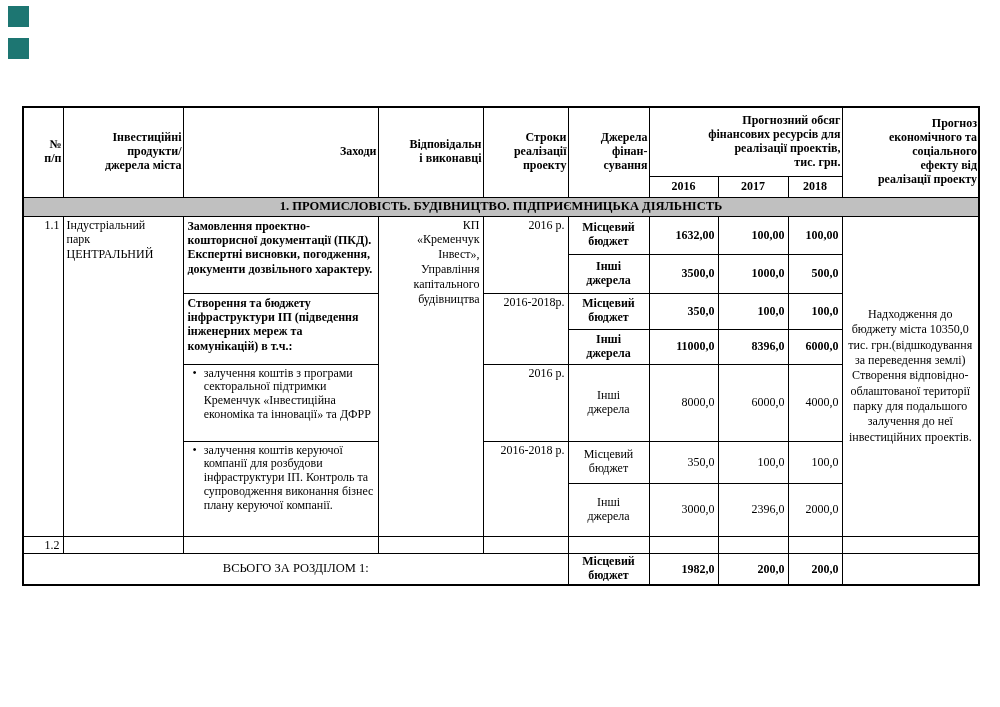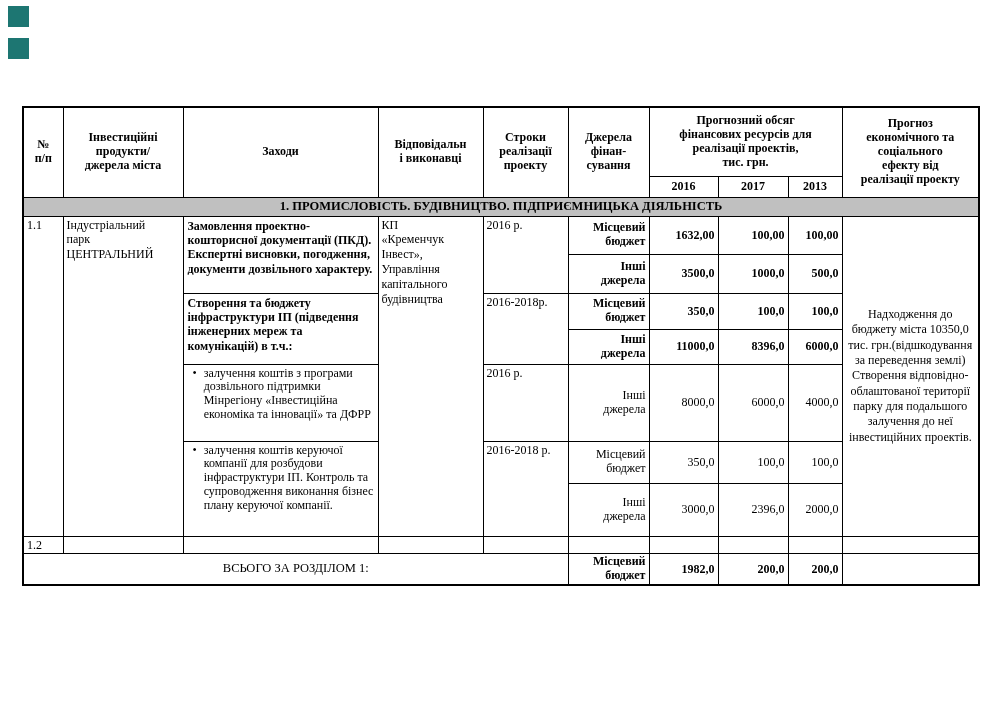--- a/index.html
+++ b/index.html
@@ -5,34 +5,34 @@
   html,body{margin:0;padding:0;background:#ffffff;}
   #page{position:relative;width:1000px;height:707px;background:#ffffff;
         font-family:"Liberation Serif",serif;color:#000;overflow:hidden;}
   .marker{position:absolute;left:8px;width:21px;height:21px;}
   #marker1{top:6px;}
   #marker2{top:38px;}
   table.doc{position:absolute;left:22px;top:106px;width:956px;
         border-collapse:collapse;table-layout:fixed;border:2px solid #000;}
   td{border:1px solid #000;padding:1px 3px;font-size:12px;line-height:1.24;
      overflow:hidden;word-wrap:break-word;}
-  .head{font-weight:bold;text-align:center;vertical-align:middle;
+  .head{font-weight:bold;text-align:right;vertical-align:middle;
         white-space:pre-line;line-height:1.16;font-size:12px;padding:2px 1px;}
   .yr{font-weight:bold;text-align:center;vertical-align:middle;font-size:12px;}
   .section{background:#c0c0c0;font-weight:bold;text-align:center;
         vertical-align:middle;font-size:12.5px;padding:0 20px;}
   .pre{white-space:pre-line;}
   .vt{vertical-align:top;}
-  .ctr{text-align:left;}
+  .ctr{text-align:right;}
   .b{font-weight:bold;}
   .measure{vertical-align:top;font-weight:bold;line-height:1.2;padding:2px 4px;}
   .bullet-cell{vertical-align:top;font-weight:normal;line-height:1.15;padding:2px 4px;}
   .brow{display:flex;gap:7px;padding-left:5px;}
   .brow .bch{flex:0 0 auto;}
-  .fin{ text-align:right;vertical-align:middle;white-space:pre-line;line-height:1.15;}
+  .fin{ text-align:center;vertical-align:middle;white-space:pre-line;line-height:1.15;}
   .numcell{text-align:right;vertical-align:middle;}
   .effect-cell{text-align:center;vertical-align:middle;line-height:1.28;padding:12px 4px;}
   .total-label{font-weight:normal;text-align:center;vertical-align:middle;font-size:12.5px;}
 </style>
 </head>
 <body>
 
 <div id="page">
 
   <div class="marker" id="marker1" style="background: rgb(29, 118, 114);"></div>
@@ -74,21 +74,21 @@
 тис. грн.</td>
       <td class="head" rowspan="2">Прогноз
 економічного та
 соціального
 ефекту від
 реалізації проекту</td>
     </tr>
     <tr style="height:21px">
       <td class="yr">2016</td>
       <td class="yr">2017</td>
-      <td class="yr">2013</td>
+      <td class="yr">2018</td>
     </tr>
 
     <tr style="height:19px">
       <td class="section" colspan="10">1. ПРОМИСЛОВІСТЬ. БУДІВНИЦТВО. ПІДПРИЄМНИЦЬКА ДІЯЛЬНІСТЬ</td>
     </tr>
 
     <tr style="height:38px">
       <td class="vt ctr pre" rowspan="7">1.1</td>
       <td class="vt pre" rowspan="7">Індустріальний
 парк
@@ -132,21 +132,21 @@
 джерела</td>
       <td class="numcell b">11000,0</td>
       <td class="numcell b">8396,0</td>
       <td class="numcell b">6000,0</td>
     </tr>
 
     <tr style="height:77px">
       <td class="bullet-cell">
         <div class="brow">
           <span class="bch">•</span>
-          <span>залучення коштів з програми дозвільного підтримки Мінрегіону «Інвестиційна економіка та інновації» та ДФРР</span>
+          <span>залучення коштів з програми секторальної підтримки Кременчук «Інвестиційна економіка та інновації» та ДФРР</span>
         </div>
       </td>
       <td class="vt ctr">2016 р.</td>
       <td class="fin">Інші
 джерела</td>
       <td class="numcell">8000,0</td>
       <td class="numcell">6000,0</td>
       <td class="numcell">4000,0</td>
     </tr>
 

